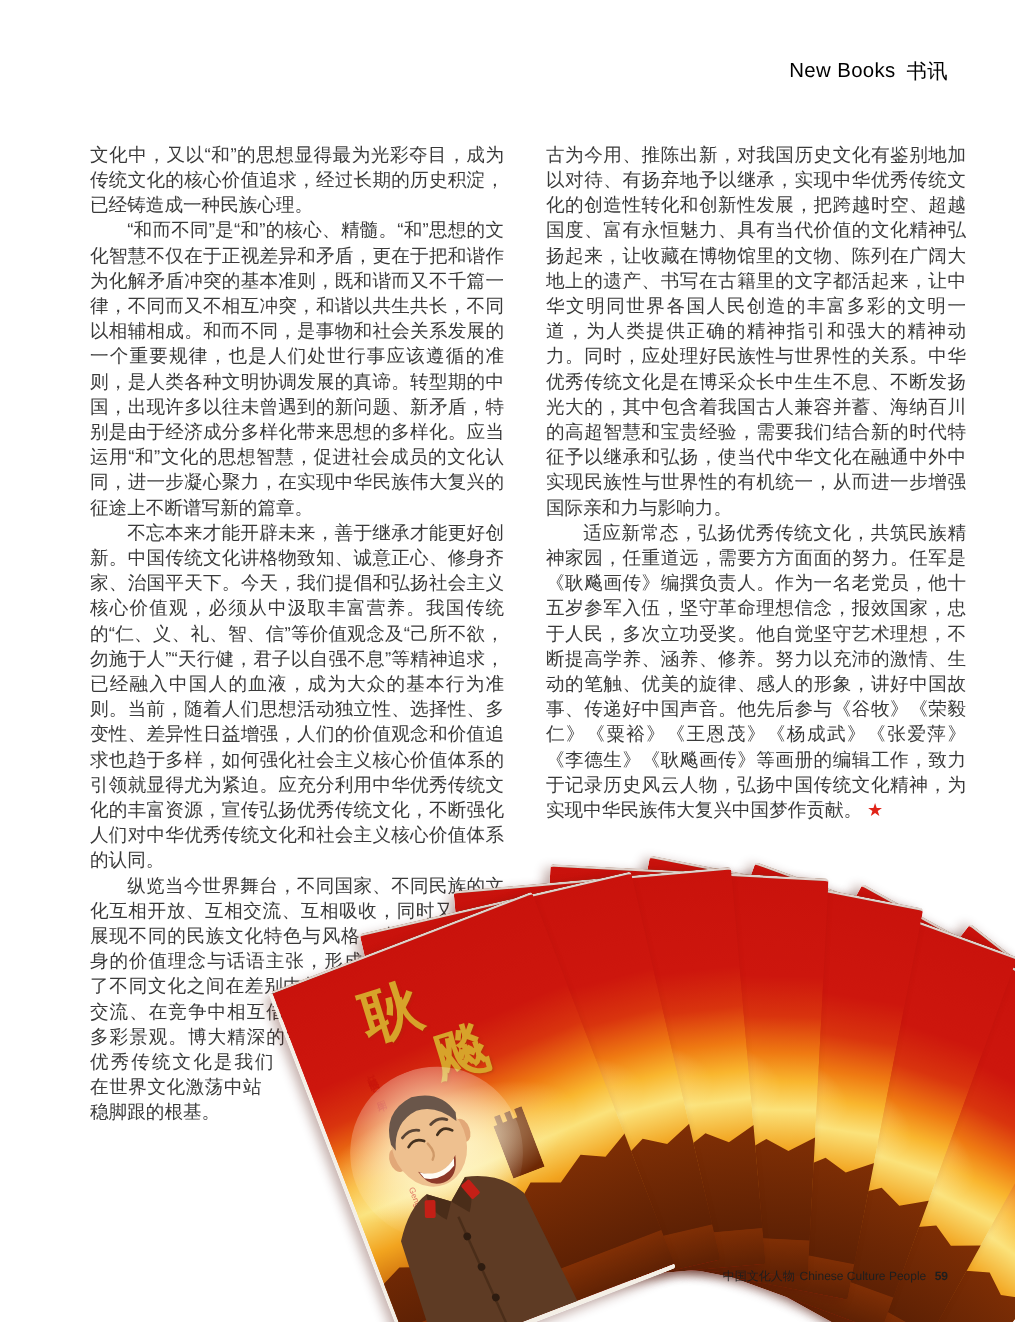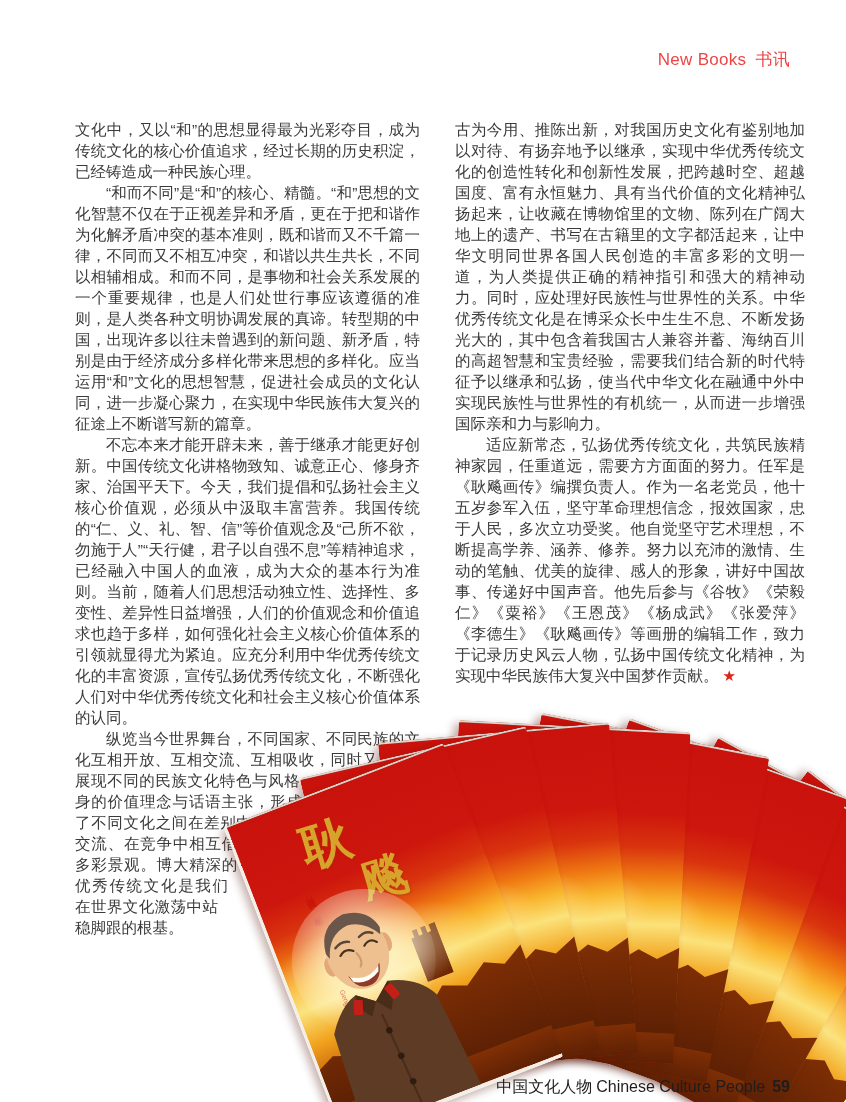--- a/index.html
+++ b/index.html
@@ -53,30 +53,30 @@
   .b1{left:66px;top:22px;transform:rotate(-13deg);z-index:19;}
   .b2{left:124px;top:6px;transform:rotate(-5deg);z-index:18;}
   .b3{left:182px;top:0px;transform:rotate(3deg);z-index:17;}
   .b4{left:240px;top:6px;transform:rotate(11deg);z-index:16;}
   .b5{left:298px;top:22px;transform:rotate(20deg);z-index:15;}
   .b6{left:356px;top:46px;transform:rotate(29deg);z-index:14;}
   .b7{left:414px;top:80px;transform:rotate(38deg);z-index:13;}
   .portrait{position:absolute;left:-8px;bottom:-6px;width:170px;height:235px;z-index:4;}
   
   .footer{position:absolute;top:1057px;left:0;right:56px;text-align:right;
-    font-size:16px;color:#1e1e1e;z-index:30;margin-top:20px;}
+    font-size:10px;color:#1e1e1e;z-index:30;}
   .footer .pn{font-weight:700;margin-left:7px;}
   .footer .jzh{margin-right:4px;}
 </style>
 </head>
 <body>
 
 <div class="page">
 
-  <div class="header" style="color:#ef4444;">
+  <div class="header" style="color:#000000;">
     <span>New Books</span><span class="zh">书讯</span>
   </div>
 
   <div class="col col-left">
     <div class="sp" style="width:0;height:634px"></div>
     <div class="sp" style="width:26px;height:25px"></div>
     <div class="sp" style="width:56px;height:25px"></div>
     <div class="sp" style="width:118px;height:25px"></div>
     <div class="sp" style="width:136px;height:25px"></div>
     <div class="sp" style="width:150px;height:25px"></div>

